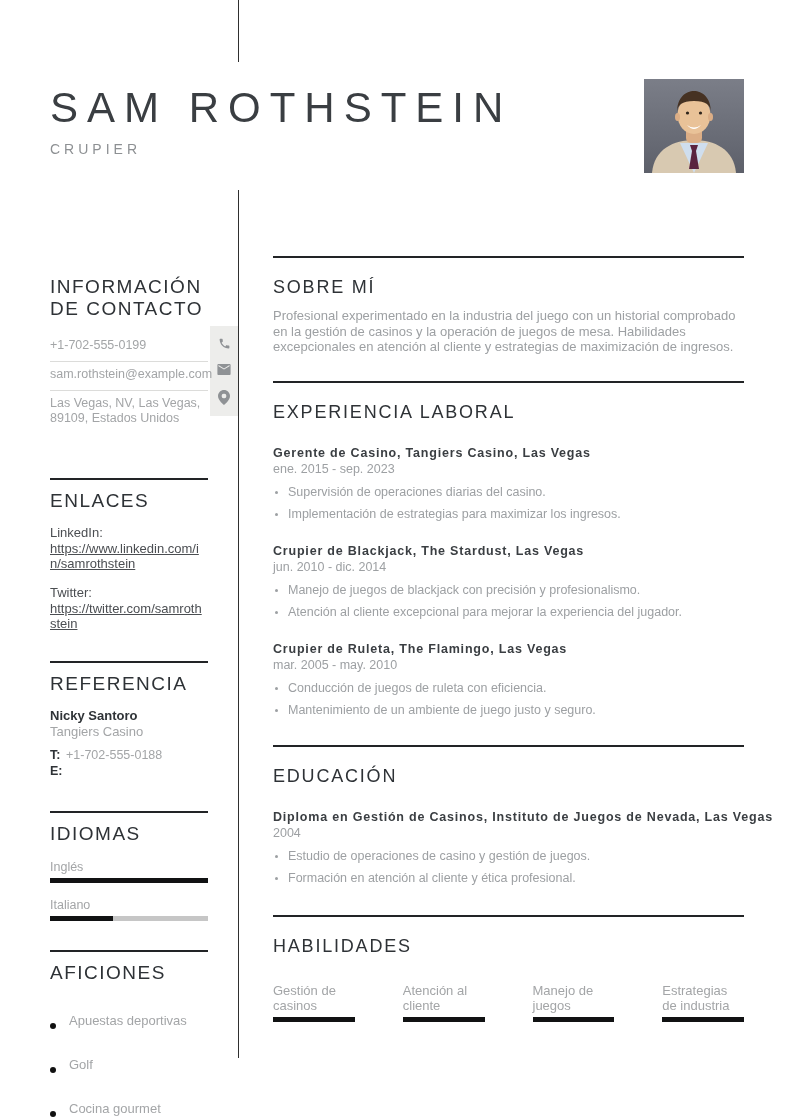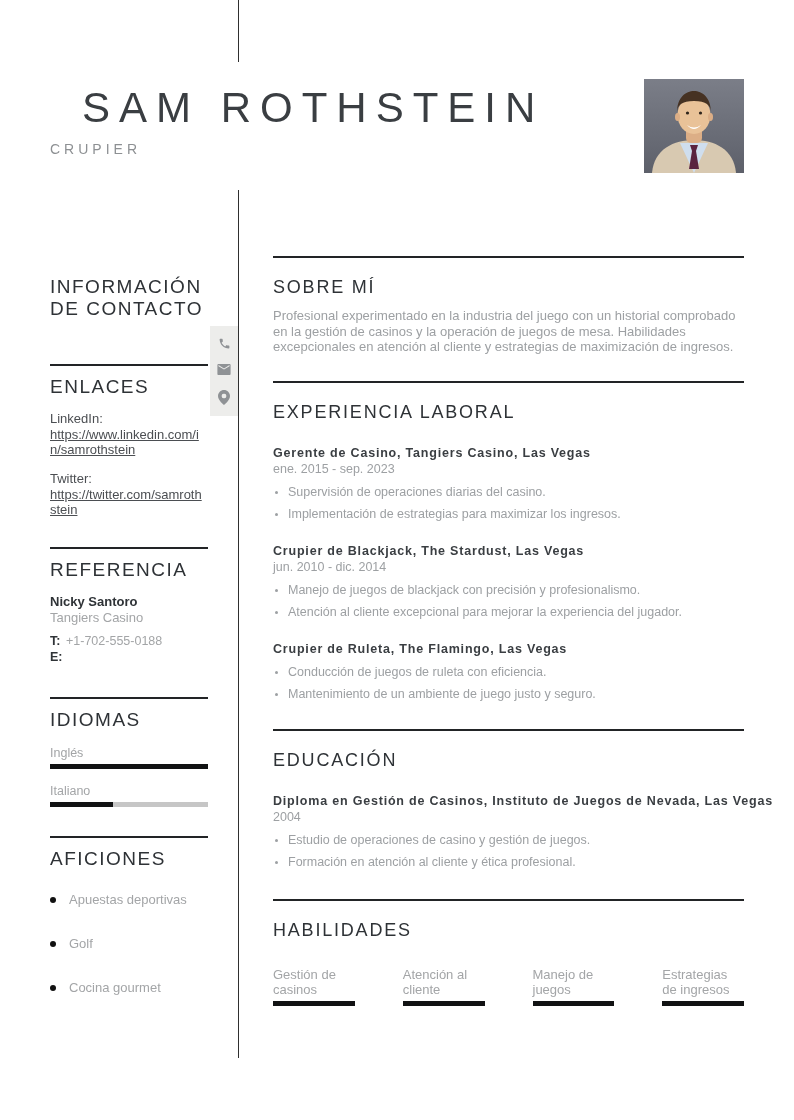--- a/index.html
+++ b/index.html
@@ -7,21 +7,21 @@
   body { font-family:"Liberation Sans", sans-serif; }
   .page { position:relative; width:794px; height:1120px; background:#fff; overflow:hidden; }
 
   
   .vdiv { position:absolute; left:238px; width:1px; background:#2f2f2f; }
   .vdiv.top { top:0; height:62px; }
   .vdiv.main { top:190px; height:868px; }
 
   
   .name { position:absolute; left:50px; top:84px; font-size:42px; font-weight:400;
-          letter-spacing:9px; color:#3a3e42; white-space:nowrap;margin-left:32px; }
+          letter-spacing:9px; color:#3a3e42; white-space:nowrap; }
   .role { position:absolute; left:50px; top:141px; font-size:14px; letter-spacing:4px; color:#8d9093; }
   .photo { position:absolute; left:644px; top:79px; width:100px; height:94px; overflow:hidden; }
 
   
   .left-col { position:absolute; left:50px; top:276px; width:158px; }
   .right-col { position:absolute; left:273px; top:256px; width:471px; }
 
   .rule { height:2px; background:#222426; width:100%; }
   .l-head { font-size:19px; letter-spacing:1.5px; color:#2e3236; line-height:22px; margin-top:10px; }
   .r-head { font-size:18px; letter-spacing:1.8px; color:#2e3236; line-height:22px; margin-top:18px; }
@@ -49,21 +49,21 @@
   .ref-row .val { color:#a3a5a7; word-break:break-all; }
 
   
   .lang-item { margin-top:15px; }
   .lang-name { font-size:12.5px; color:#a3a5a7; line-height:14px; margin-bottom:4px; }
   .bar { width:100%; height:5px; background:#c6c6c6; position:relative; }
   .bar-fill { height:100%; background:#111213; }
 
   
   .hobby-list { margin-top:15px; }
-  .hobby-item { display:flex; align-items:center; font-size:13px; color:#a3a5a7; margin-top:14px; line-height:16px; }
+  .hobby-item { display:flex; align-items:flex-end; font-size:13px; color:#a3a5a7; margin-top:14px; line-height:16px; }
   .hobby-item + .hobby-item { margin-top:14px; }
   .hobby-item { height:30px; }
   .dot { width:6px; height:6px; border-radius:50%; background:#111; margin-right:13px; flex:none; }
 
   
   .about-text { margin-top:10px; font-size:13px; line-height:15.5px; color:#9da0a3; }
   .section-gap { margin-top:26px; }
   .jobs { margin-top:12px; }
   .job + .job { margin-top:20px; }
   .item-title { font-size:12.5px; font-weight:bold; letter-spacing:0.8px; color:#3a3e42; line-height:16px; white-space:nowrap;margin-top:22px; }
@@ -128,20 +128,25 @@
       <svg width="12" height="15" viewBox="0 0 24 30" fill="#8f9295">
           <path d="M12 0C5.4 0 0 5.4 0 12c0 9 12 18 12 18s12-9 12-18C24 5.4 18.6 0 12 0zm0 16.5c-2.5 0-4.5-2-4.5-4.5S9.5 7.5 12 7.5s4.5 2 4.5 4.5-2 4.5-4.5 4.5z" fill="#8f9295"></path>
           <circle cx="12" cy="12" r="4.5" fill="#ededeb"></circle>
         </svg>
     </span>
   </div>
 
   <div class="left-col">
 
     <div class="l-head" style="margin-top:0;">INFORMACIÓN DE CONTACTO</div>
+    <div class="contact-list">
+      <div class="contact-row">+1-702-555-0199</div>
+      <div class="contact-row">sam.rothstein@example.com</div>
+      <div class="contact-row last">Las Vegas, NV, Las Vegas, 89109, Estados Unidos</div>
+    </div>
 
     <div class="rule" style="margin-top:44px;"></div>
     <div class="l-head">ENLACES</div>
     <div class="link-group">
       <div class="link-block">
         <div class="link-label">LinkedIn:</div>
         <a class="link-url" href="#">https://www.linkedin.com/in/samrothstein</a>
       </div>
       <div class="link-block">
         <div class="link-label">Twitter:</div>
@@ -227,20 +232,21 @@
               <span>Manejo de juegos de blackjack con precisión y profesionalismo.</span>
             </div>
           <div class="bullet">
               <span class="mini-dot"></span>
               <span>Atención al cliente excepcional para mejorar la experiencia del jugador.</span>
             </div>
         </div>
       </div>
       <div class="job">
         <div class="item-title">Crupier de Ruleta, The Flamingo, Las Vegas</div>
+        <div class="item-dates">mar. 2005 - may. 2010</div>
         <div class="blist">
           <div class="bullet">
               <span class="mini-dot"></span>
               <span>Conducción de juegos de ruleta con eficiencia.</span>
             </div>
           <div class="bullet">
               <span class="mini-dot"></span>
               <span>Mantenimiento de un ambiente de juego justo y seguro.</span>
             </div>
         </div>
@@ -275,19 +281,19 @@
       </div>
       <div class="skill">
         <div class="skill-label">Atención al cliente</div>
         <div class="skill-bar" style="width: 100%;"></div>
       </div>
       <div class="skill">
         <div class="skill-label">Manejo de juegos</div>
         <div class="skill-bar" style="width: 100%;"></div>
       </div>
       <div class="skill">
-        <div class="skill-label">Estrategias de ingresos</div>
+        <div class="skill-label">Estrategias de industria</div>
         <div class="skill-bar" style="width: 100%;"></div>
       </div>
     </div>
 
   </div>
 </div>
 
 </body></html>

